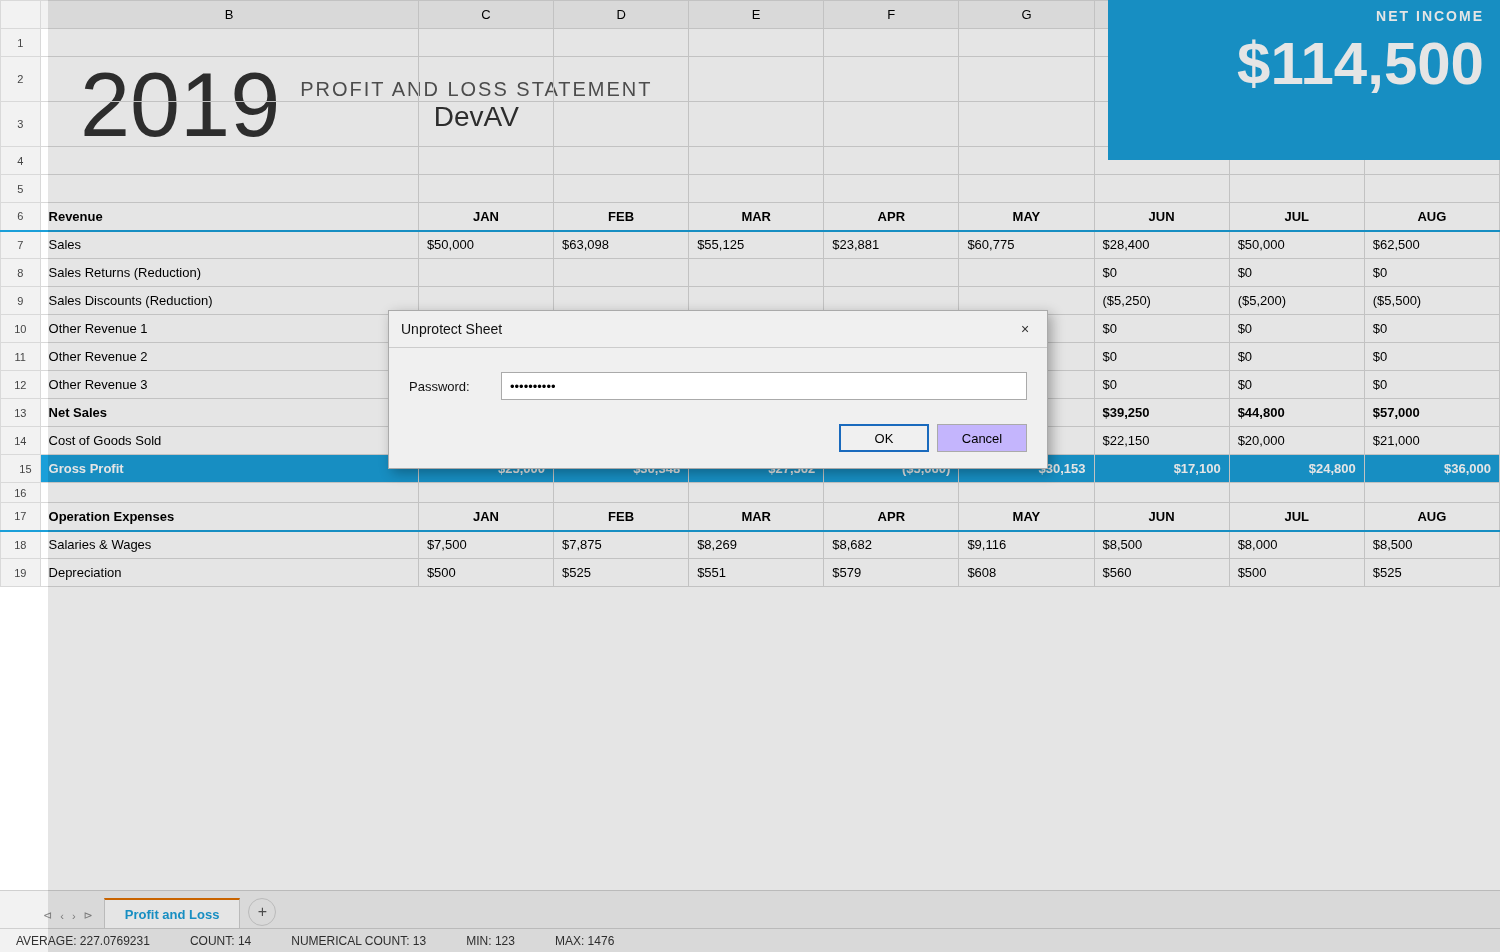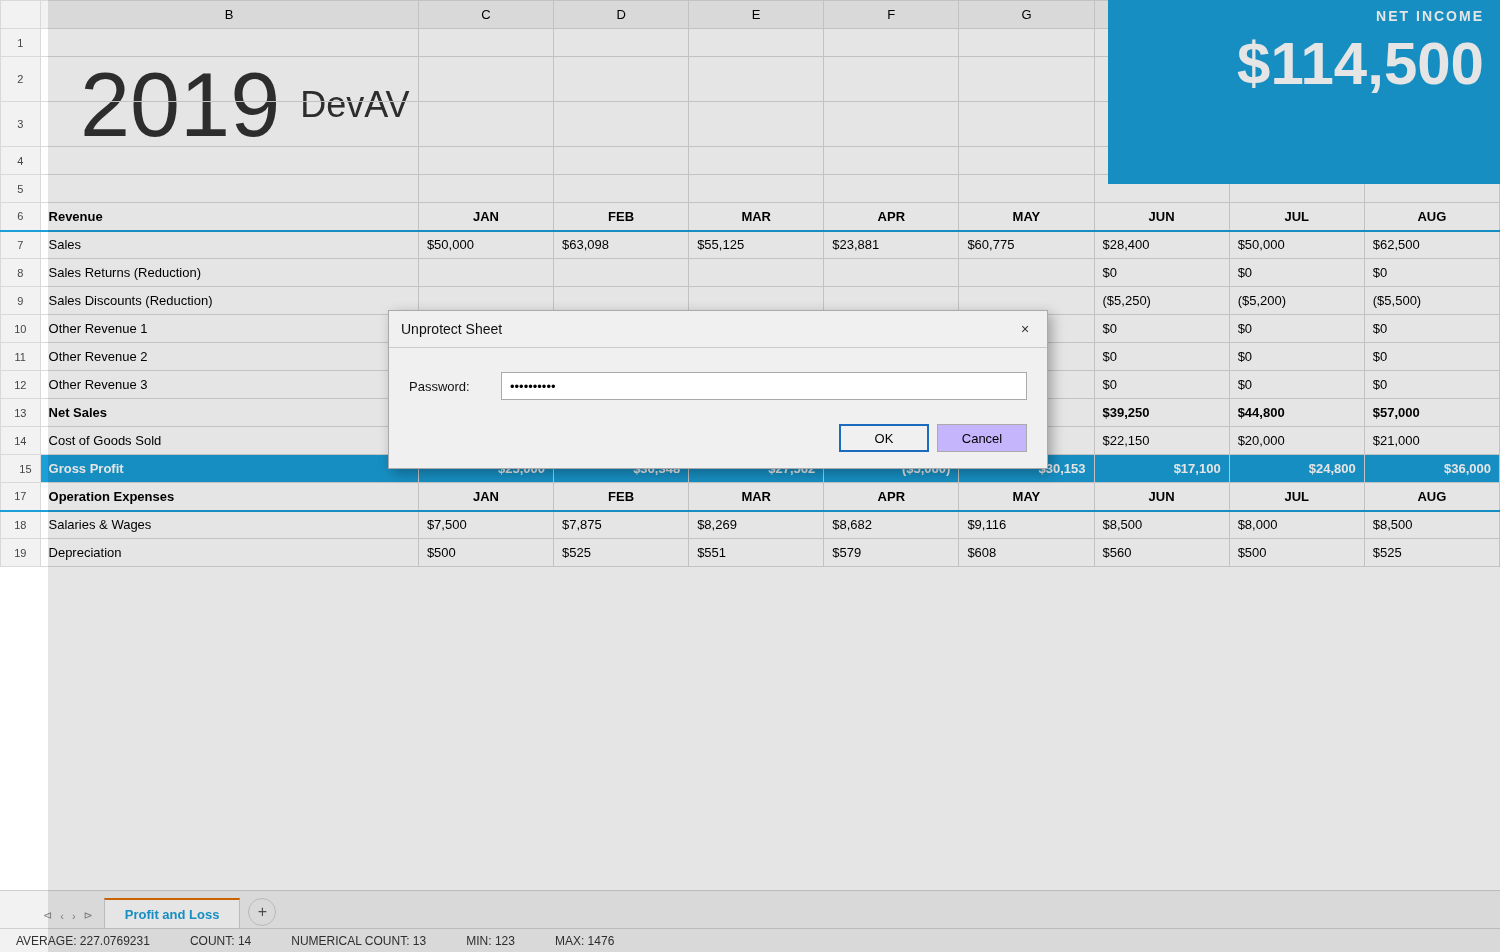--- a/index.html
+++ b/index.html
@@ -69,21 +69,21 @@
     }
     .gross-profit-row td.row-num { background: #f2f2f2; color: #444; font-weight: normal; margin-top: 27px; }
     .gross-profit-row td.label-cell { text-align: left; }
 
     
     .net-income-box {
       position: absolute;
       top: 0;
       right: 0;
       width: 392px;
-      height: 184px;
+      height: 160px;
       background: #1a9fd9;
       color: white;
       display: flex;
       flex-direction: column;
       align-items: flex-end;
       justify-content: flex-start;
       padding: 8px 16px;
       z-index: 10;
     }
 
@@ -124,21 +124,21 @@
     }
 
     .pnl-title {
       font-size: 20px;
       color: #555;
       letter-spacing: 2px;
       font-weight: normal;
     }
 
     .company-name {
-      font-size: 36px;
+      font-size: 28px;
       color: #333;
       text-align: center;
     }
 
     
     .tab-bar {
       height: 38px;
       background: #f2f2f2;
       border-top: 1px solid #d0d0d0;
       display: flex;
@@ -320,20 +320,21 @@
 <div class="spreadsheet-container">
 
   <div class="net-income-box">
     <div class="net-income-label">NET INCOME</div>
     <div class="net-income-value">$114,500</div>
   </div>
 
   <div class="title-area">
     <div class="year-text">2019</div>
     <div class="subtitle-area">
+      <div class="pnl-title">PROFIT AND LOSS STATEMENT</div>
       <div class="company-name">DevAV</div>
     </div>
   </div>
 
   <div class="spreadsheet-body">
     <table class="sheet-table">
 
       <thead>
         <tr class="col-header-row">
           <td class="row-num col-a"></td>
@@ -538,20 +539,32 @@
           <td class="col-c text-right">$25,000</td>
           <td class="col-d text-right">$36,348</td>
           <td class="col-e text-right">$27,562</td>
           <td class="col-f text-right">($5,060)</td>
           <td class="col-g text-right">$30,153</td>
           <td class="col-h text-right">$17,100</td>
           <td class="col-i text-right">$24,800</td>
           <td class="col-j text-right">$36,000</td>
         </tr>
 
+        <tr class="empty-row">
+          <td class="row-num">16</td>
+          <td class="col-b"></td>
+          <td class="col-c"></td>
+          <td class="col-d"></td>
+          <td class="col-e"></td>
+          <td class="col-f"></td>
+          <td class="col-g"></td>
+          <td class="col-h"></td>
+          <td class="col-i"></td>
+          <td class="col-j"></td>
+        </tr>
 
         <tr class="revenue-header">
           <td class="row-num">17</td>
           <td class="col-b bold">Operation Expenses</td>
           <td class="col-c text-center bold">JAN</td>
           <td class="col-d text-center bold">FEB</td>
           <td class="col-e text-center bold">MAR</td>
           <td class="col-f text-center bold">APR</td>
           <td class="col-g text-center bold">MAY</td>
           <td class="col-h text-center bold">JUN</td>

